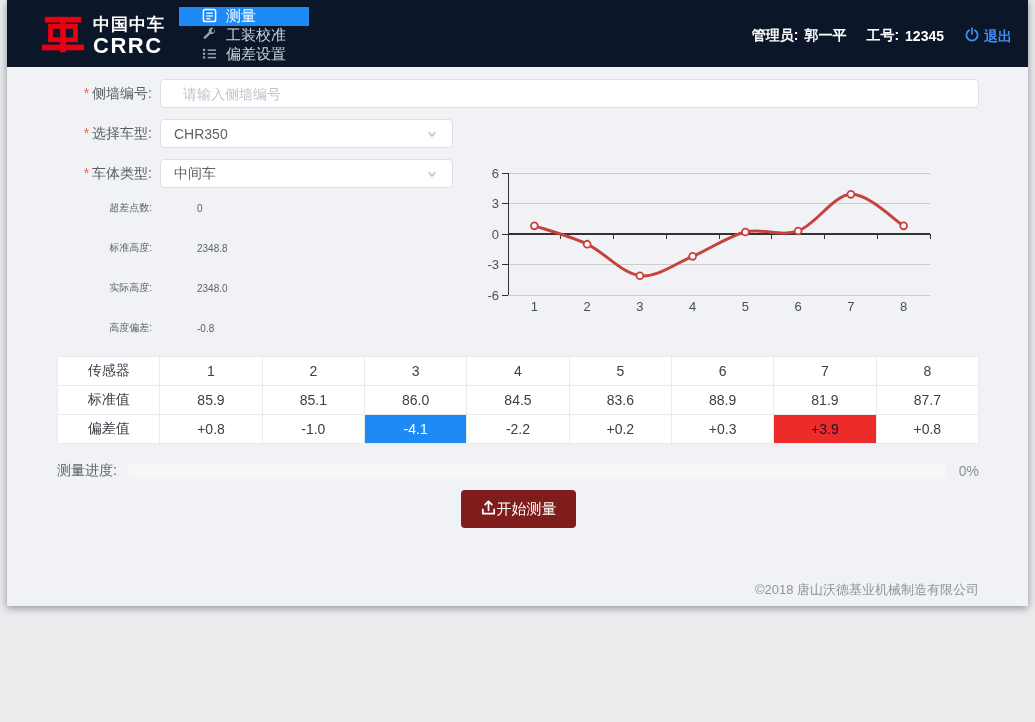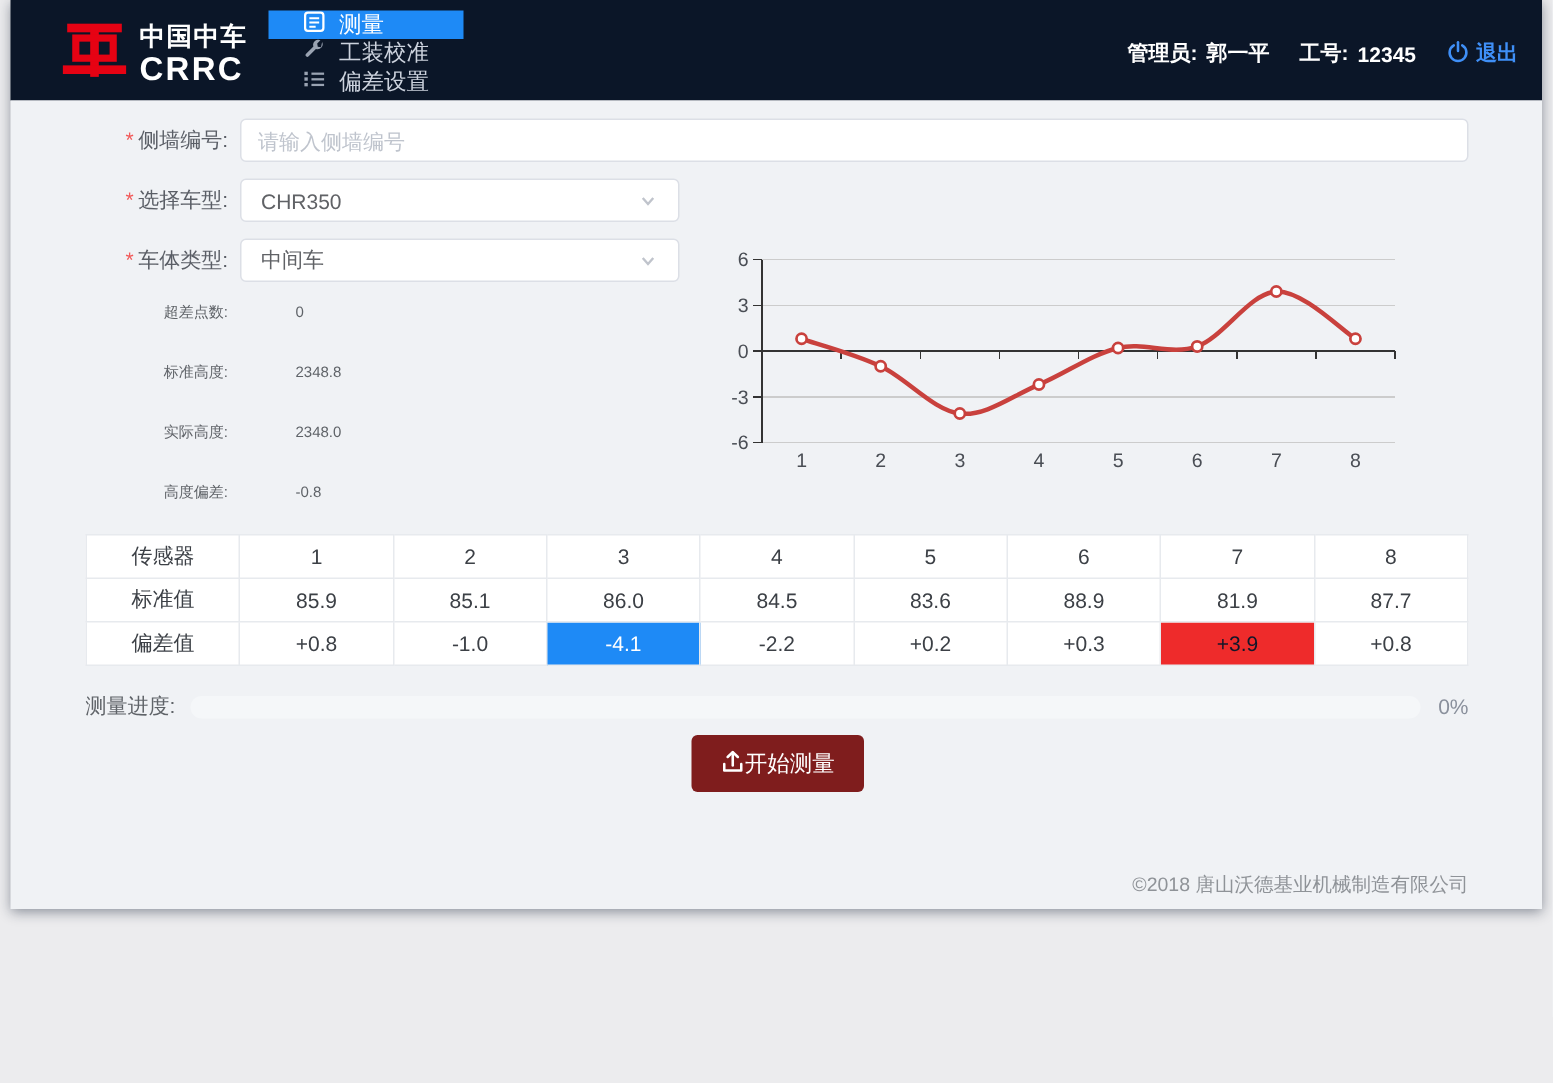--- a/index.html
+++ b/index.html
@@ -35,37 +35,37 @@
     display: flex; align-items: center; gap: 9px;
     padding: 0 23px; font-size: 15px; color: #ccd2dd; cursor: pointer;
   }
   .nav-item.active { background: #1e8af6; color: #fff; }
   .header-right {
     margin-left: auto; display: flex; align-items: center;
     padding-right: 16px; margin-top: 5px;
     font-size: 14px; font-weight: 600; gap: 6px;
   }
   .header-right .sp { width: 8px; }
-  .logout { color: #3f8ff7; display: flex; align-items: center; gap: 4px; cursor: pointer; }
+  .logout { color: #3f8ff7; display: flex; align-items: flex-end; gap: 4px; cursor: pointer; }
   
   .page-body {
     background: #f0f2f5;
     height: 539px;
     position: relative;
     padding: 12px 49px 0 50px;
   }
   .form-row { display: flex; align-items: center; height: 29px; margin-bottom: 11px; }
   .form-label {
     width: 95px; text-align: right; margin-right: 8px;
     font-size: 14px; color: #5a5e66; white-space: nowrap;
   }
   .star { color: #f25a5a; margin-right: 3px; font-size: 14px; }
   .text-input {
     flex: 1; height: 29px; border: 1px solid #dcdfe6; border-radius: 4px;
-    background: #fff; padding: 0 11px; font-size: 14px; color: #606266; outline: none;
+    background: #fff; padding: 0 22px; font-size: 14px; color: #606266; outline: none;
     font-family: "Liberation Sans", "DejaVu Sans", sans-serif;
   }
   .text-input::placeholder { color: #bfc4cd; }
   .select-box {
     width: 293px; height: 29px; border: 1px solid #dcdfe6; border-radius: 4px;
     background: #fff; display: flex; align-items: center;
     padding: 0 13px; font-size: 14px; color: #606266; cursor: pointer; text-align: right;
   }
   .select-box .chev { margin-left: auto; display: flex; }
   .stats { margin-top: -11px; }

